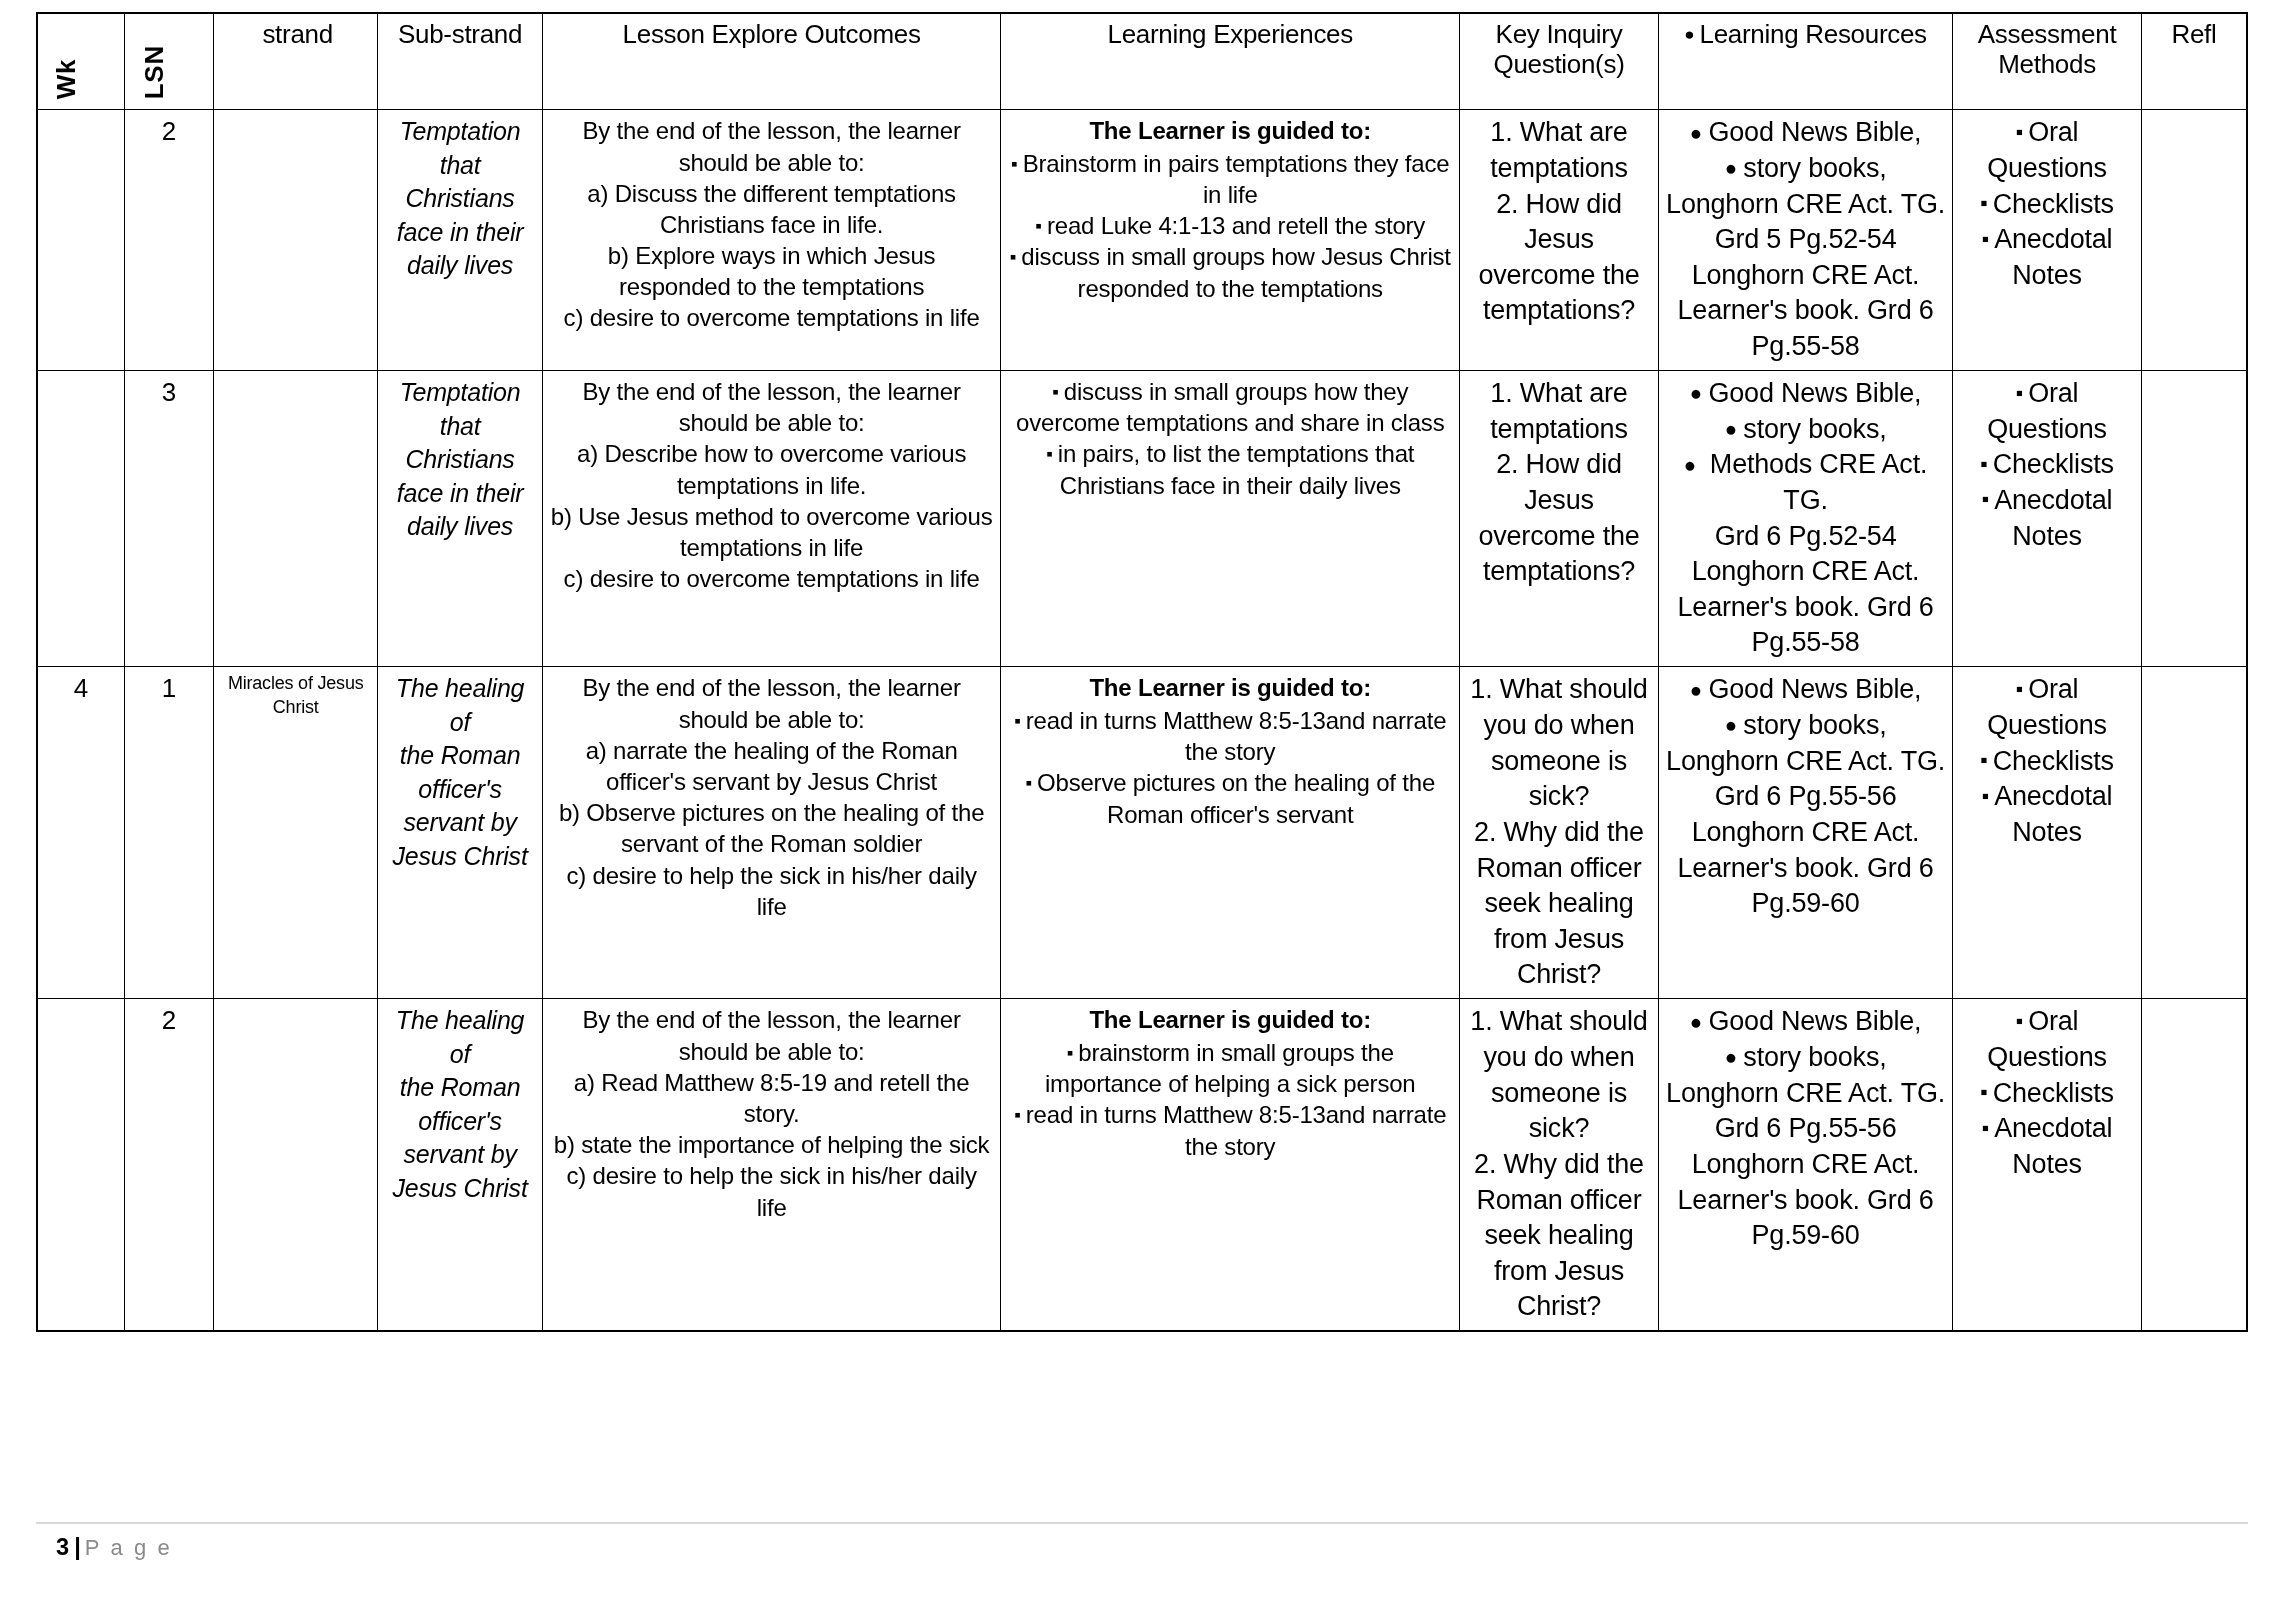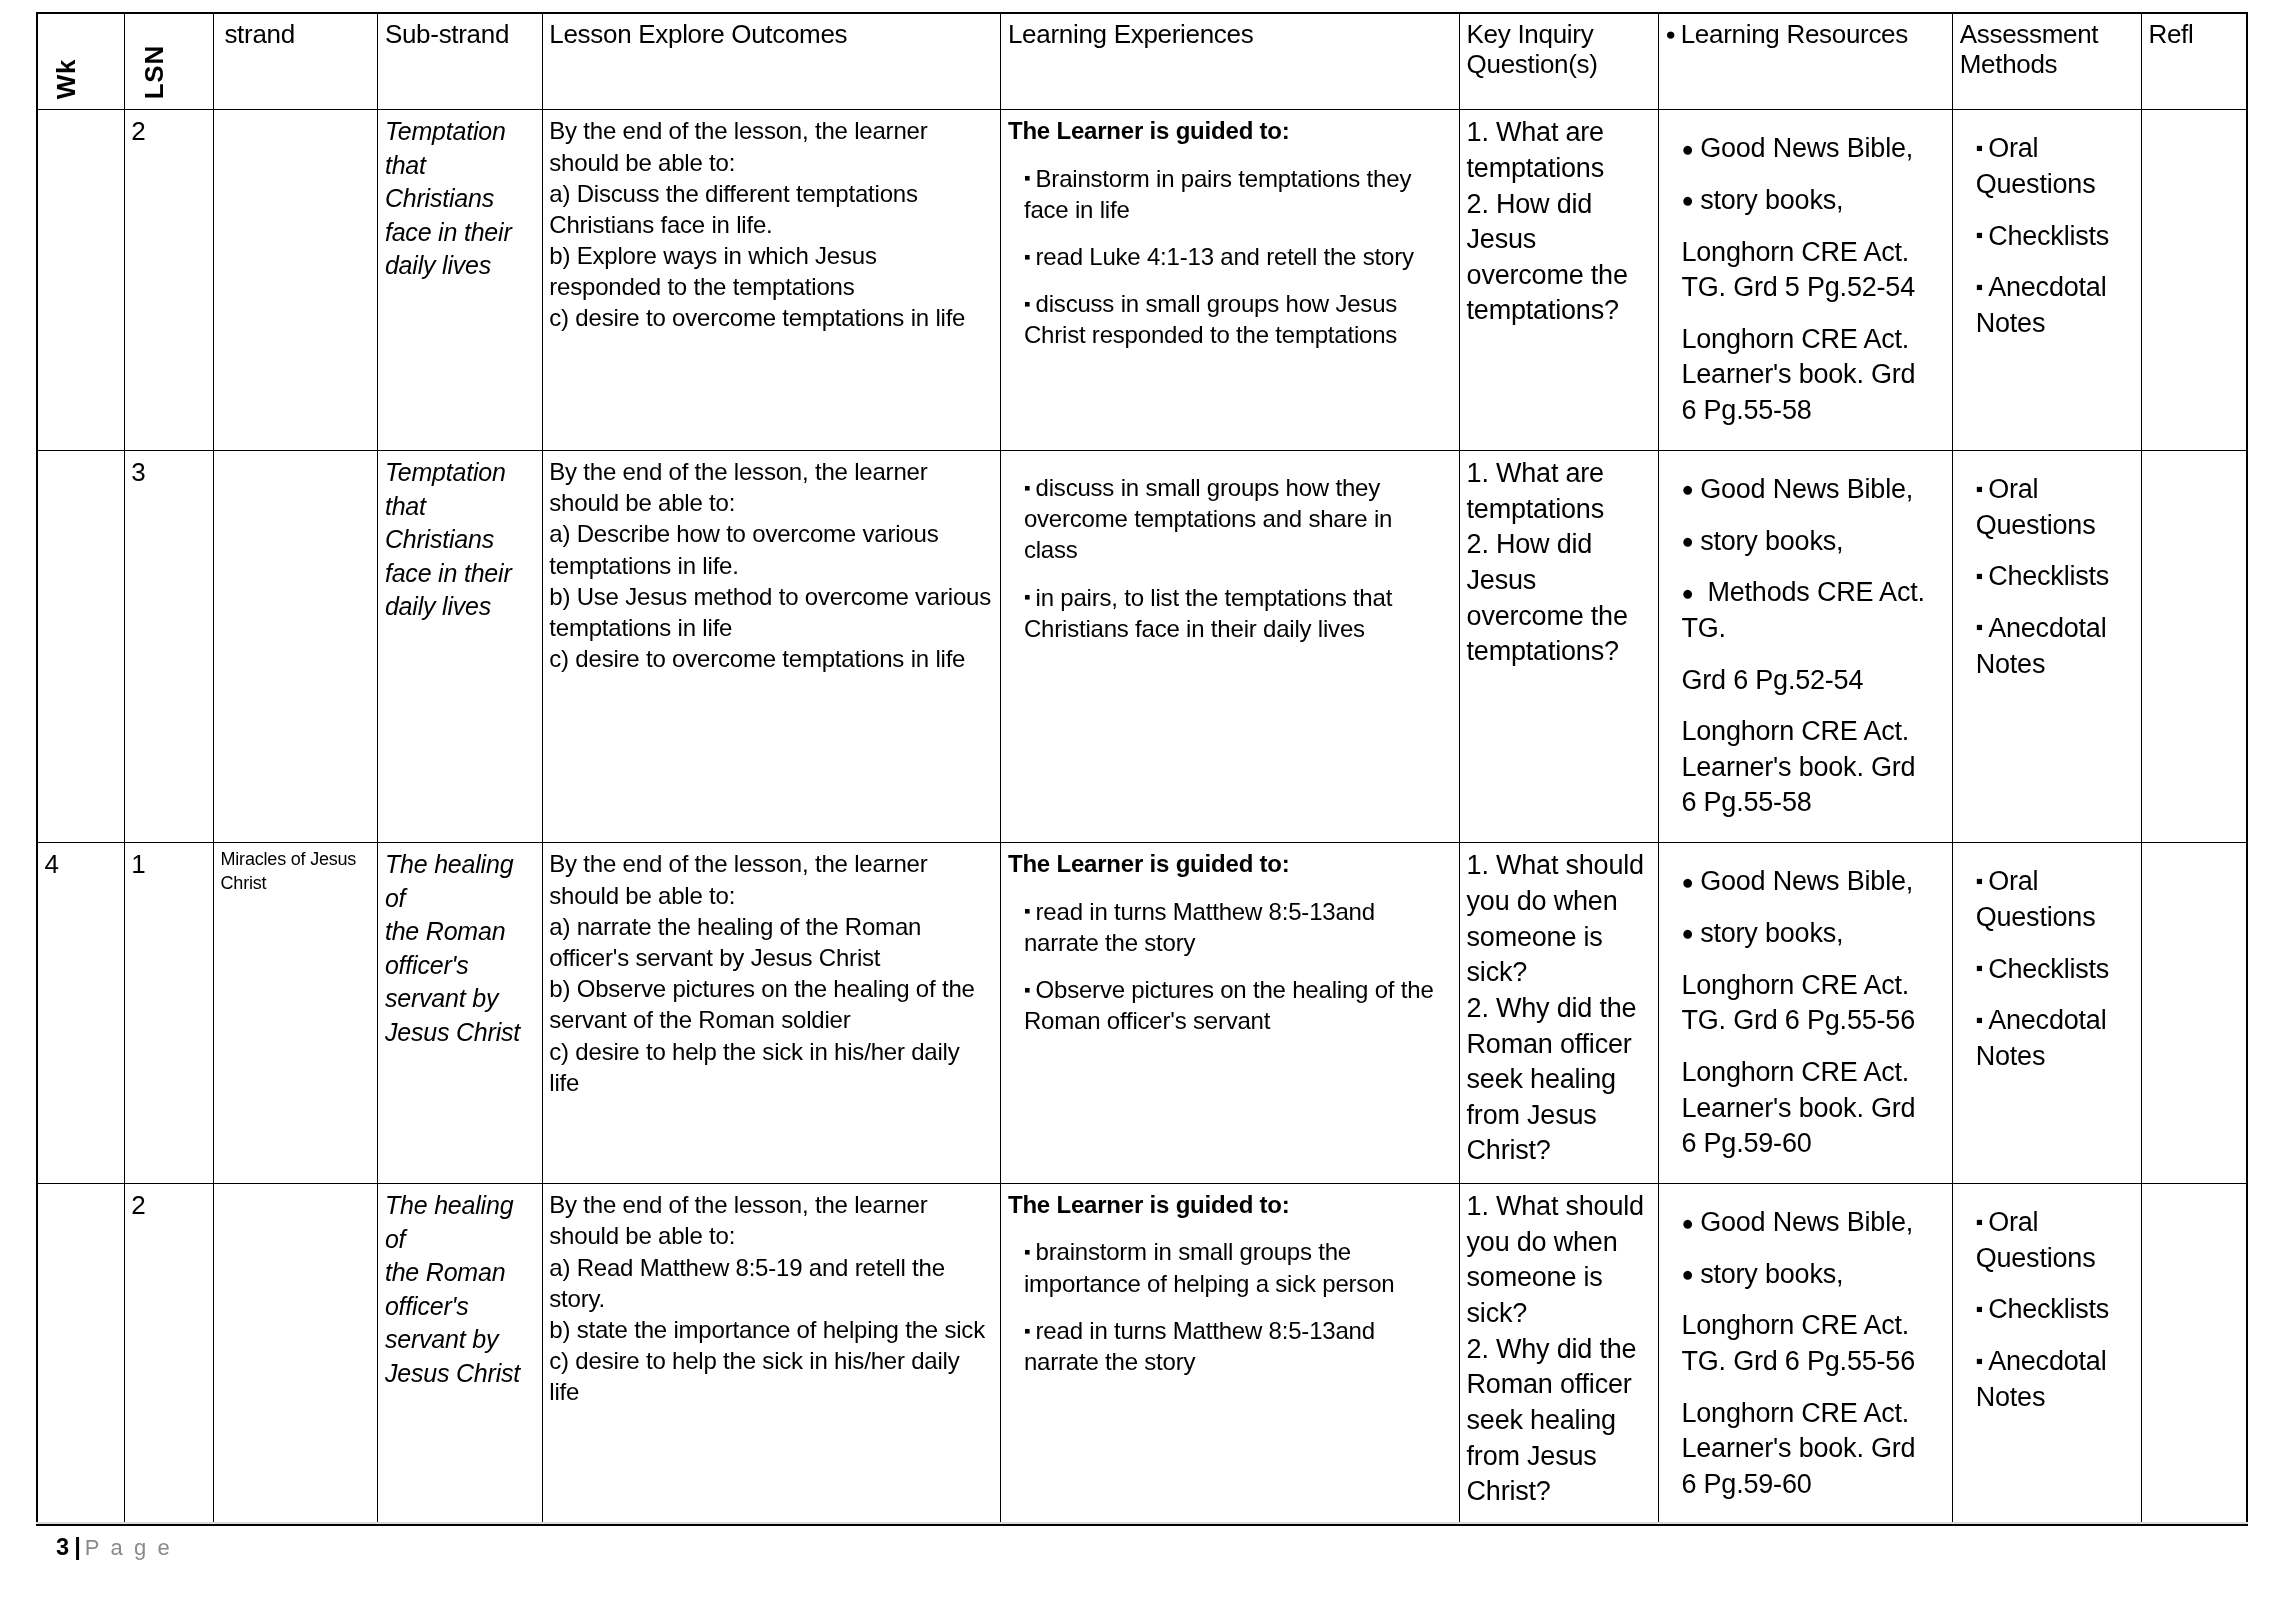--- a/index.html
+++ b/index.html
@@ -29,21 +29,21 @@
     width: 2212px;
     margin-left: 36px;
     background: #fff;
   }
 
   table.scheme td, table.scheme th {
     border: 1.3px solid #000;
     vertical-align: top;
     padding: 5.2px 6.5px 5.2px 6.5px;
     font-weight: normal;
-    text-align: left;
+    text-align: center;
     font-family: "Liberation Sans Narrow", "Liberation Sans", sans-serif;
     font-stretch: condensed;
     transform-origin: left top;
   }
 
   
   table.scheme {
     border: 2.6px solid #000;
   }
 
@@ -109,21 +109,21 @@
     display: block;
     margin-bottom: 1.3px;
   }
 
   ul.plain {
     list-style: none;
     margin: 0;
     padding: 0;
   }
   ul.plain li {
-    margin: 16px;
+    margin: 0;
     padding: 0;
   }
   .b-sq::before {
     content: "\25AA";
     font-size: 0.78em;
     margin-right: 5.2px;
     vertical-align: 0.12em;
   }
   .b-rd::before {
     content: "\25CF";

